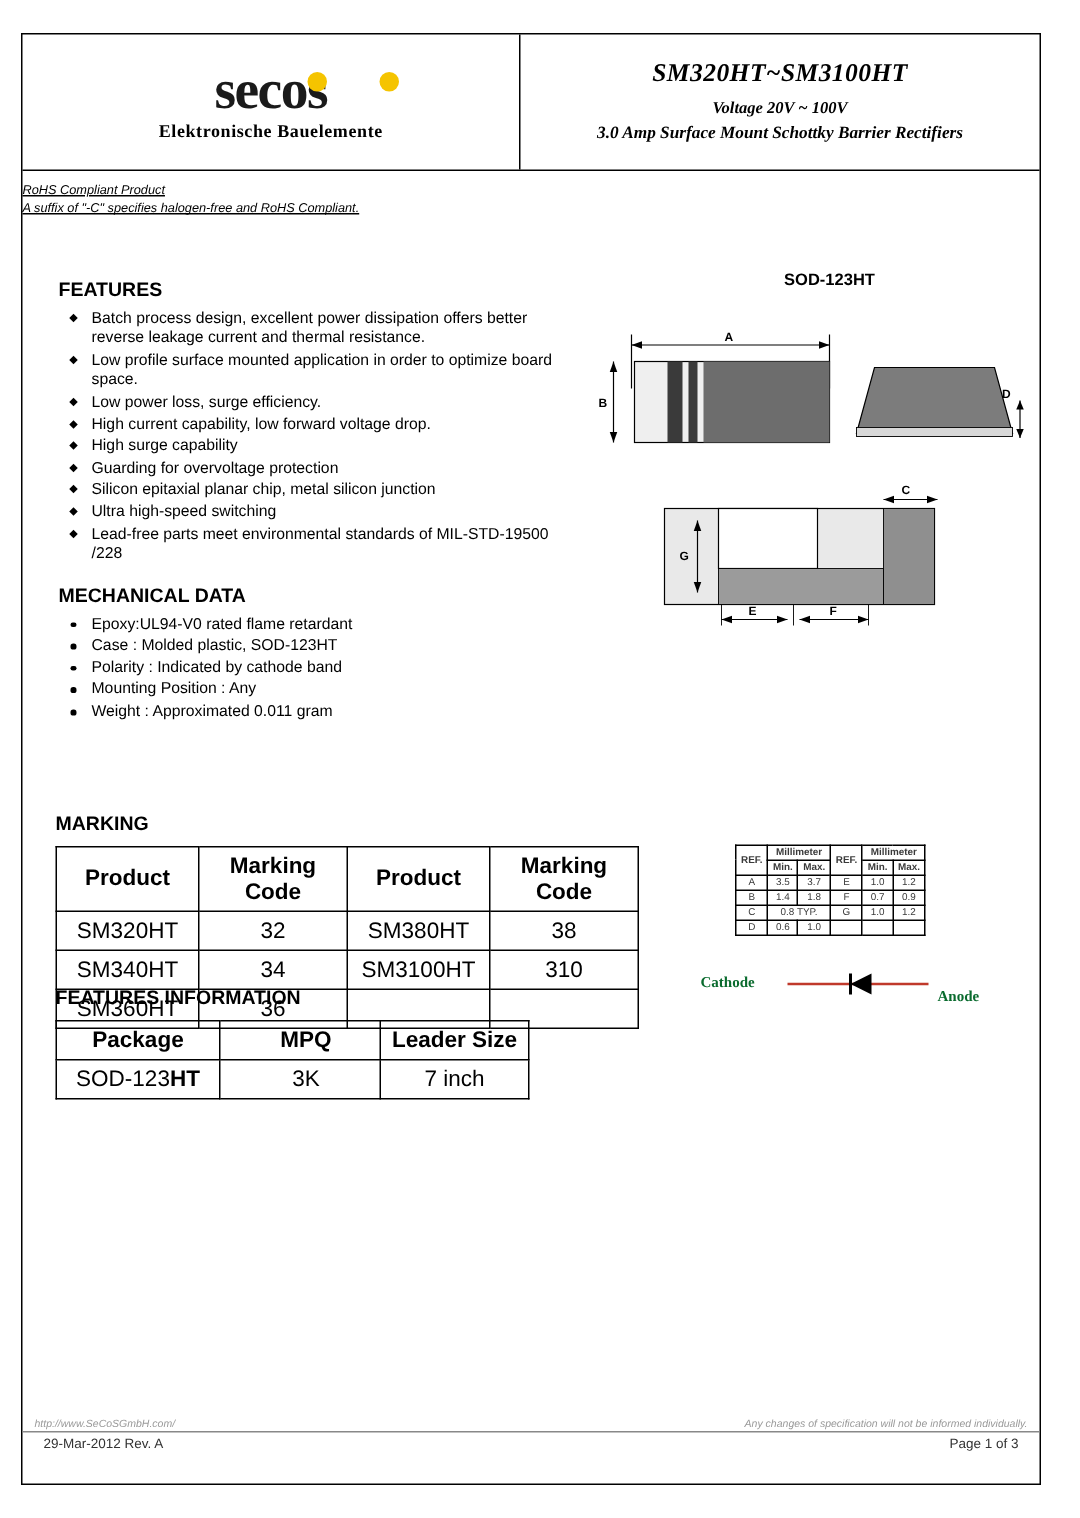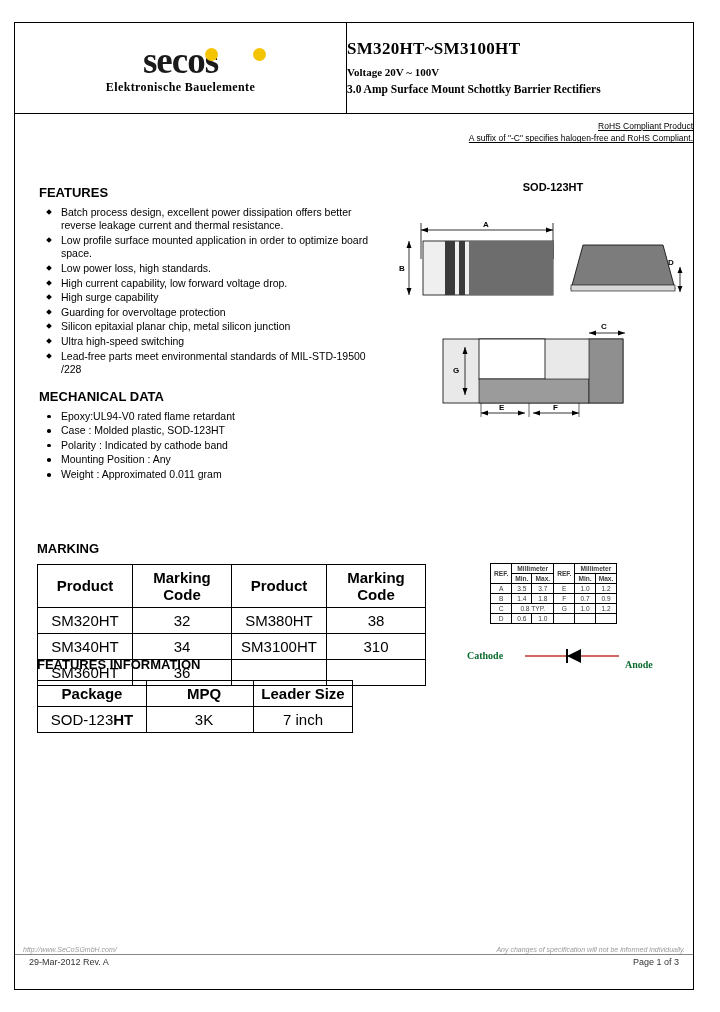--- a/index.html
+++ b/index.html
@@ -59,22 +59,24 @@
   .logo-sub {
     font-family: "Liberation Serif", serif;
     font-size: 12px;
     font-weight: bold;
     letter-spacing: 0.4px;
     margin-top: 1px;
     text-align: center;
   }
   .header-right {
     flex: 1;
+    text-align: center;
     padding-top: 16px;
     box-sizing: border-box;
+    font-style: italic;
   }
   .hr-title {
     font-family: "Liberation Serif", serif;
     font-weight: bold;
     font-size: 17px;
     letter-spacing: 0.3px;
   }
   .hr-line2 {
     font-family: "Liberation Serif", serif;
     font-weight: bold;
@@ -82,23 +84,24 @@
     margin-top: 7px;
   }
   .hr-line3 {
     font-family: "Liberation Serif", serif;
     font-weight: bold;
     font-size: 11.5px;
     margin-top: 5px;
   }
   
   .rohs {
-    text-align: right;
+    text-align: left;
     padding-top: 6px;
     font-size: 8.5px;
+    font-style: italic;
     line-height: 1.45;
   }
   .rohs div {
     text-decoration: underline;
   }
   
   .content {
     position: relative;
   }
   h2.sec {
@@ -281,21 +284,21 @@
     <div>A suffix of "-C" specifies halogen-free and RoHS Compliant.</div>
   </div>
 
   <div class="content">
 
     <div class="features-block">
       <h2 class="sec">FEATURES</h2>
       <ul class="bul">
         <li><span class="b"></span><span>Batch process design, excellent power dissipation offers better reverse leakage current and thermal resistance.</span></li>
         <li><span class="b"></span><span>Low profile surface mounted application in order to optimize board space.</span></li>
-        <li><span class="b"></span><span>Low power loss, high standards.</span></li>
+        <li><span class="b"></span><span>Low power loss, surge efficiency.</span></li>
         <li><span class="b"></span><span>High current capability, low forward voltage drop.</span></li>
         <li><span class="b"></span><span>High surge capability</span></li>
         <li><span class="b"></span><span>Guarding for overvoltage protection</span></li>
         <li><span class="b"></span><span>Silicon epitaxial planar chip, metal silicon junction</span></li>
         <li><span class="b"></span><span>Ultra high-speed switching</span></li>
         <li><span class="b"></span><span>Lead-free parts meet environmental standards of MIL-STD-19500 /228</span></li>
       </ul>
     </div>
 
     <div class="mech-block">

